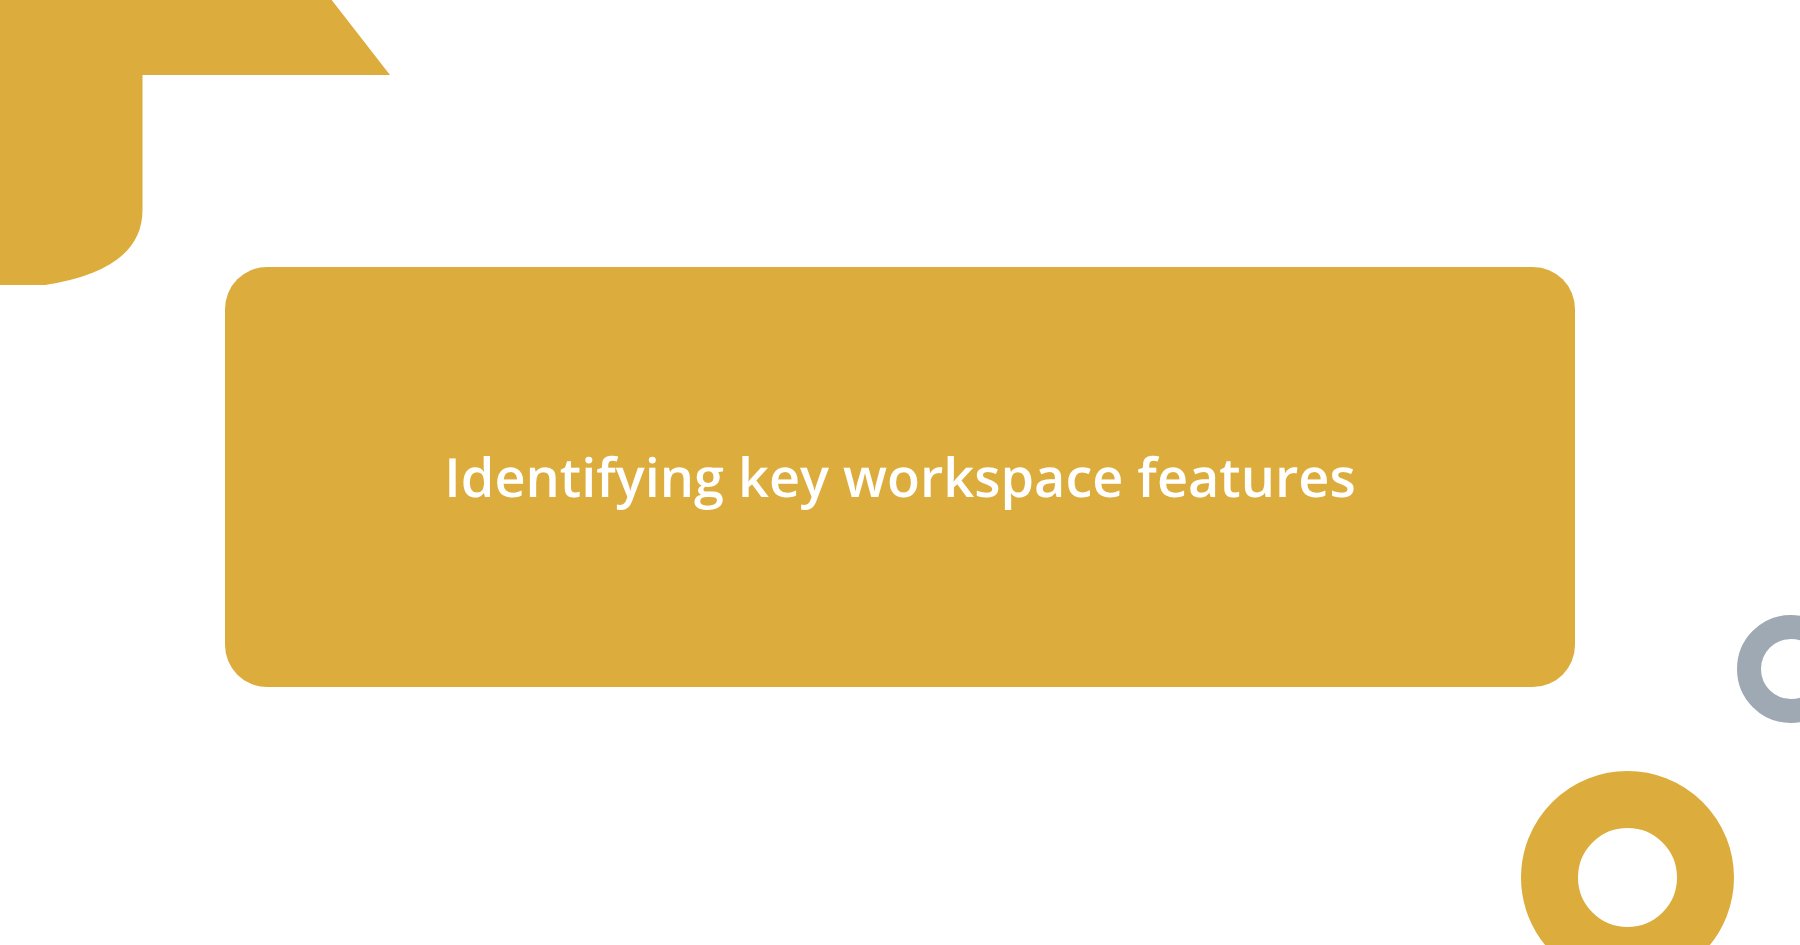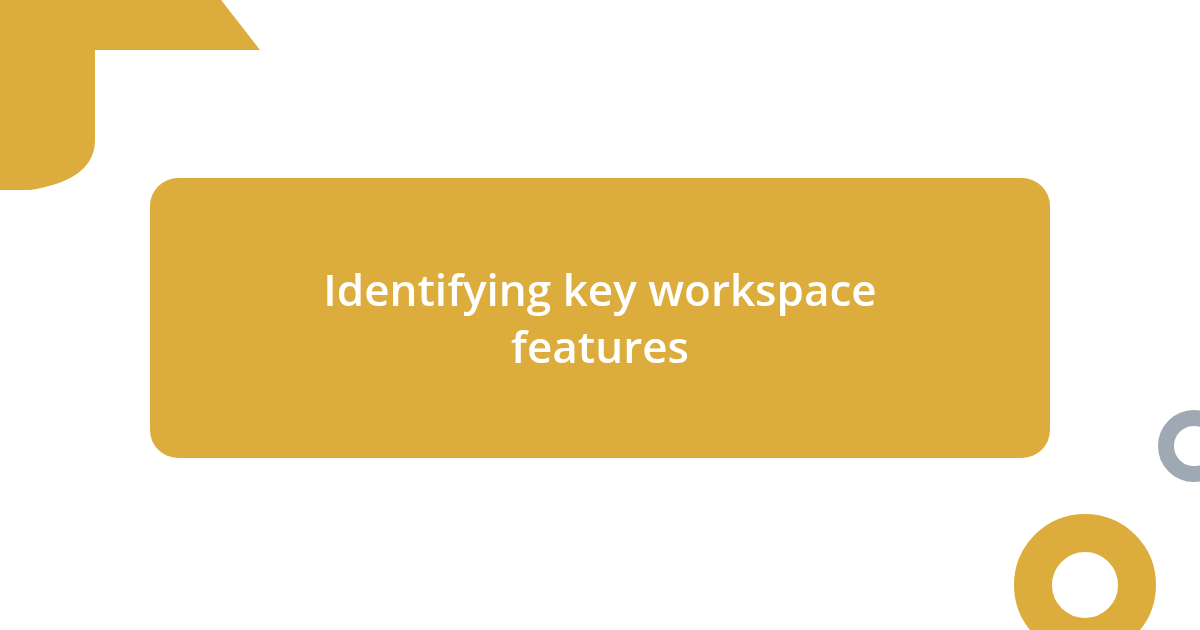--- a/index.html
+++ b/index.html
@@ -26,21 +26,21 @@
       height: 280px;
       background: #dcad3c;
       border-radius: 28px;
       display: flex;
       align-items: center;
       justify-content: center;
       padding: 40px 80px;
     }
     .title-text {
       color: #ffffff;
-      font-size: 44px;
+      font-size: 36px;
       font-weight: 600;
       text-align: center;
       line-height: 1.3;
     }
     .small-ring {
       position: absolute;
       top: 410px;
       right: -30px;
       width: 72px;
       height: 72px;

